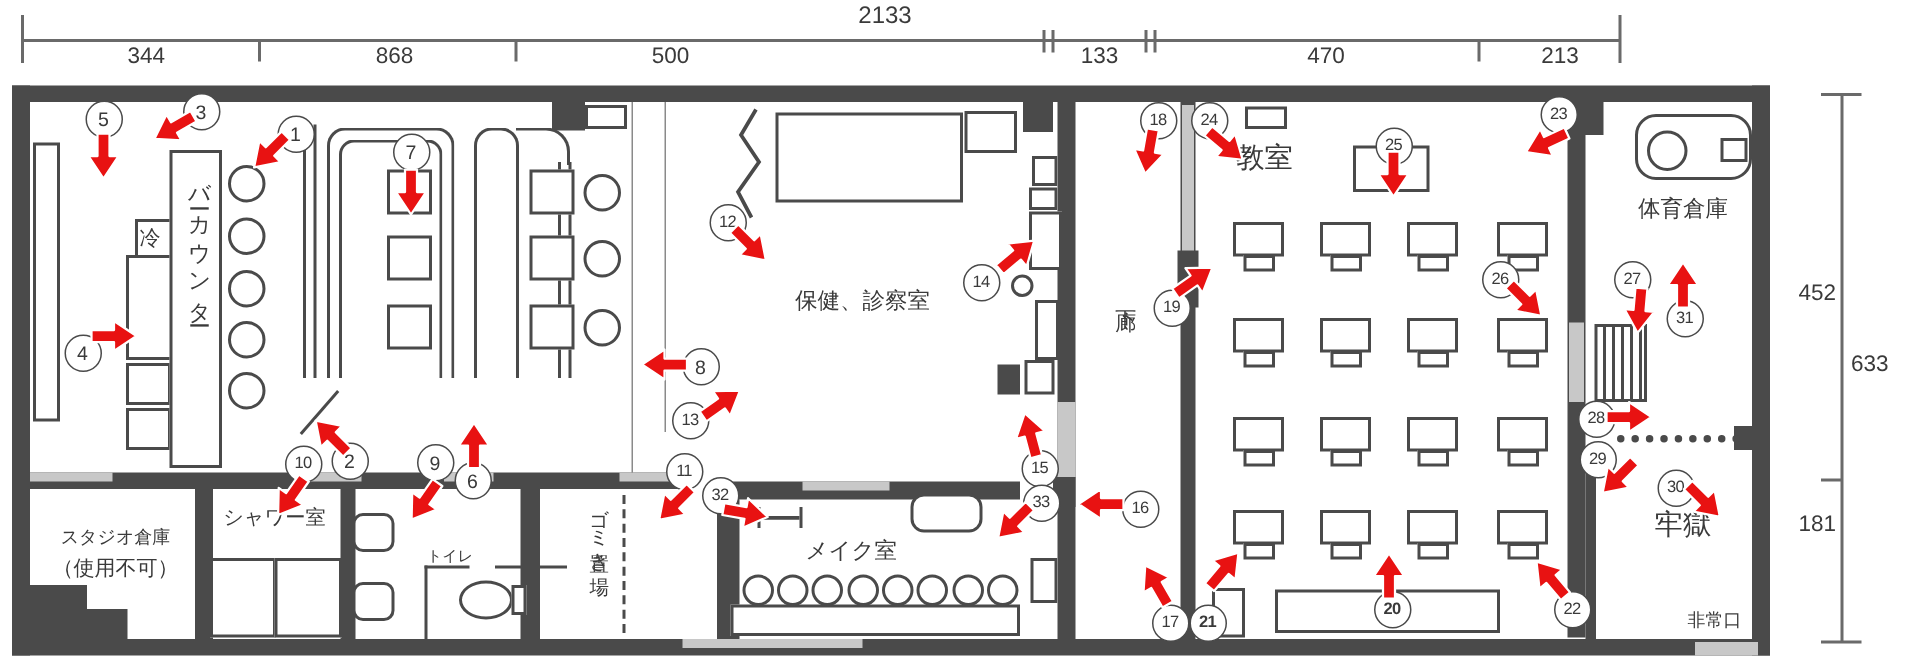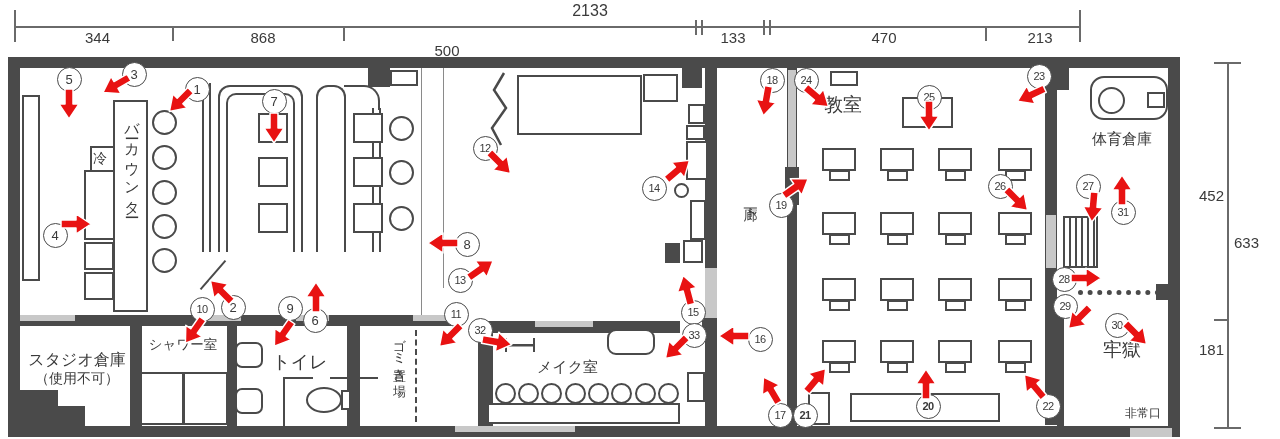--- a/index.html
+++ b/index.html
@@ -40,21 +40,21 @@
       <div class="dim" style="left: 172px; top: 26px; width: 2px; height: 15px;"></div>
       <div class="dim" style="left: 343px; top: 26px; width: 2px; height: 15px;"></div>
       <div class="dim" style="left: 985px; top: 26px; width: 2px; height: 15px;"></div>
       <div class="dim" style="left: 695px; top: 20px; width: 2px; height: 15px;"></div>
       <div class="dim" style="left: 701px; top: 20px; width: 2px; height: 15px;"></div>
       <div class="dim" style="left: 763px; top: 20px; width: 2px; height: 15px;"></div>
       <div class="dim" style="left: 769px; top: 20px; width: 2px; height: 15px;"></div>
       <div class="dimlbl" style="left: 560px; top: 2px; width: 60px; text-align: center; font-size: 16px;">2133</div>
       <div class="dimlbl" style="left: 85px; top: 29px; width: 60px; text-align: left;">344</div>
       <div class="dimlbl" style="left: 233px; top: 29px; width: 60px; text-align: center;">868</div>
-      <div class="dimlbl" style="left: 417px; top: 42px; width: 60px; text-align: center;">500</div>
+      <div class="dimlbl" style="left: 417px; top: 29px; width: 60px; text-align: center;">500</div>
       <div class="dimlbl" style="left: 703px; top: 29px; width: 60px; text-align: center;">133</div>
       <div class="dimlbl" style="left: 854px; top: 29px; width: 60px; text-align: center;">470</div>
       <div class="dimlbl" style="left: 1010px; top: 29px; width: 60px; text-align: center;">213</div>
       <div class="dim" style="left: 1227px; top: 63px; width: 2px; height: 365px;"></div>
       <div class="dim" style="left: 1214px; top: 62px; width: 27px; height: 2px;"></div>
       <div class="dim" style="left: 1214px; top: 319px; width: 14px; height: 2px;"></div>
       <div class="dim" style="left: 1214px; top: 427px; width: 27px; height: 2px;"></div>
       <div class="dimlbl" style="left: 1186px; top: 187px; width: 38px; text-align: right;">452</div>
       <div class="dimlbl" style="left: 1186px; top: 341px; width: 38px; text-align: right;">181</div>
       <div class="dimlbl" style="left: 1234px; top: 234px; width: 40px;">633</div>
@@ -159,26 +159,27 @@
   <div class="box" style="left:830px;top:71px;width:28px;height:15px"></div>
   <div class="box" style="left:902px;top:97px;width:51px;height:31px"></div>
   <div class="box" style="left:850px;top:393px;width:150px;height:29px"></div>
   <div class="box" style="left:808px;top:392px;width:22px;height:33px"></div>
 
   <div class="box" style="left:1090px;top:76px;width:78px;height:44px;border-radius:14px"></div>
   <div class="box circ" style="left:1098px;top:87px;width:27px;height:27px"></div>
   <div class="box" style="left:1147px;top:92px;width:18px;height:16px"></div>
   <div class="vault" style="left:1063px;top:216px;width:35px;height:52px"></div>
 
-  <div class="lbl ctr" style="left:22px;top:350px;width:110px;font-size:16px">スタジオ倉庫</div>
+  <div class="lbl ctr" style="left:22px;top:350px;width:110px;font-size:12px">スタジオ倉庫</div>
   <div class="lbl ctr" style="left:22px;top:370px;width:110px;font-size:14px">（使用不可）</div>
   <div class="lbl ctr" style="left:137px;top:336px;width:92px;font-size:13.5px">シャワー室</div>
-  <div class="lbl ctr" style="left:272px;top:350px;width:56px;font-size:18px">トイレ</div>
+  <div class="lbl ctr" style="left:272px;top:364px;width:56px;font-size:10px">トイレ</div>
   <div class="lbl vtext" style="left:390px;top:330px;font-size:13px">ゴミ置き場</div>
   <div class="lbl ctr" style="left:520px;top:358px;width:95px;font-size:15px">メイク室</div>
+  <div class="lbl ctr" style="left:515px;top:191px;width:120px;font-size:15px">保健、診察室</div>
   <div class="lbl vtext" style="left:742px;top:196px;font-size:14px">廊下</div>
   <div class="lbl" style="left:824px;top:92px;font-size:19px">教室</div>
   <div class="lbl ctr" style="left:1076px;top:130px;width:92px;font-size:15px">体育倉庫</div>
   <div class="lbl ctr" style="left:1090px;top:337px;width:64px;font-size:19px">牢獄</div>
   <div class="lbl" style="left:1125px;top:405px;font-size:12px">非常口</div>
 
   <div id="gen-furniture">
       <div class="box circ" style="left: 151.5px; top: 109.5px; width: 25px; height: 25px;"></div>
       <div class="box circ" style="left: 151.5px; top: 144.5px; width: 25px; height: 25px;"></div>
       <div class="box circ" style="left: 151.5px; top: 179.5px; width: 25px; height: 25px;"></div>

